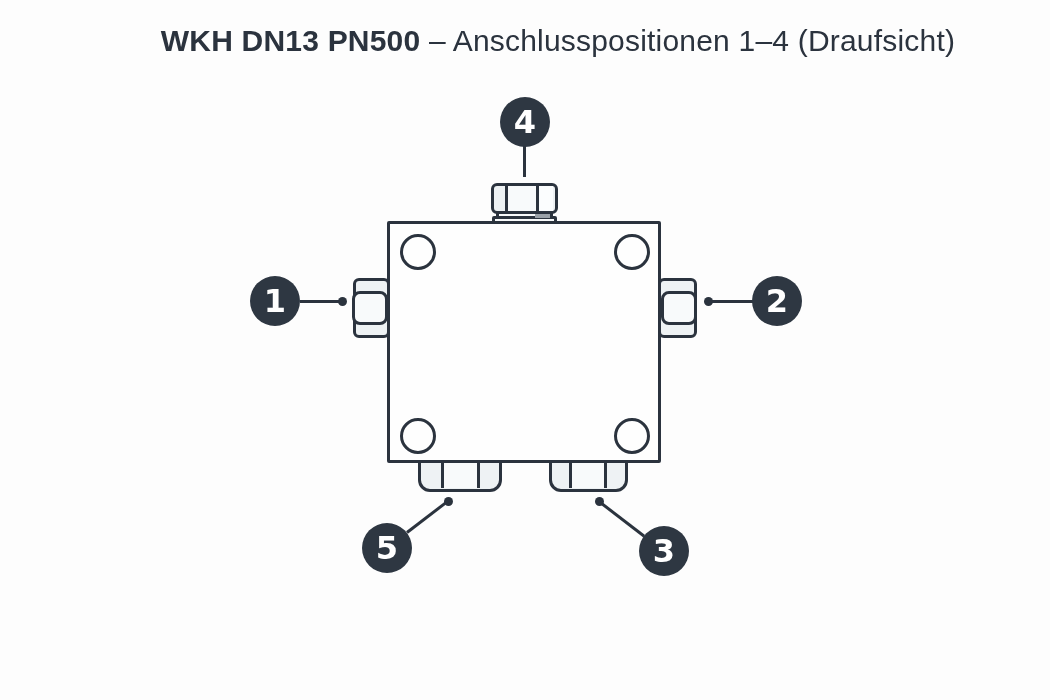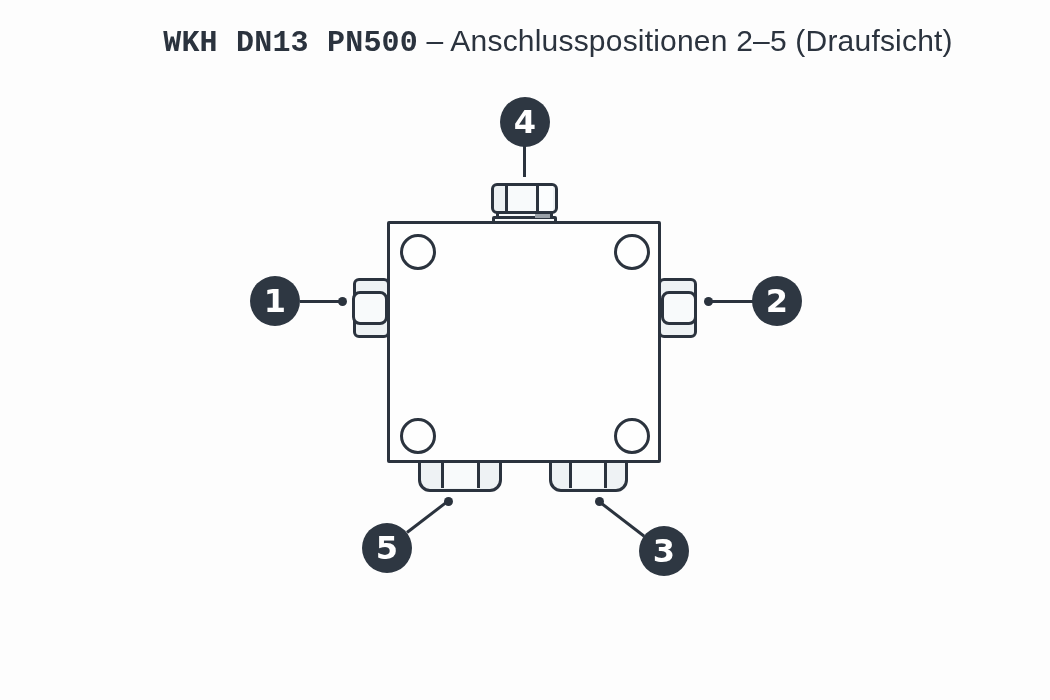--- a/index.html
+++ b/index.html
@@ -18,21 +18,21 @@
     background:var(--background);
     font-family:"Liberation Sans", sans-serif;
     overflow:hidden;
   }
   .title{
     position:absolute;top:24px;left:0;width:1050px;
     box-sizing:border-box;padding-left:66px;
     text-align:center;font-size:30px;color:var(--ink);
     letter-spacing:0.2px;white-space:nowrap;
   }
-  .title .product{font-weight:bold;font-family:Liberation Mono, monospace;}
+  .title .product{font-weight:bold;}
   .abs{position:absolute;box-sizing:border-box;}
   .outline{position:absolute;box-sizing:border-box;border:3px solid var(--ink);}
   .fitting{background:var(--fitting-fill);}
   .face{background:var(--face-fill);}
   .divider{position:absolute;width:3px;background:var(--ink);}
   .line{position:absolute;background:var(--ink);}
   .dot{position:absolute;width:9px;height:9px;border-radius:50%;background:var(--ink);}
   .badge{
     position:absolute;width:50px;height:50px;border-radius:50%;
     background:var(--badge-bg);
@@ -48,21 +48,21 @@
     border:3px solid var(--ink);background:var(--body-fill);box-sizing:border-box;
   }
 </style>
 </head>
 <body>
 
 <div class="canvas">
 
   <div class="title">
     <span class="product">WKH DN13 PN500</span>
-    <span class="subtitle">– Anschlusspositionen 2–5 (Draufsicht)</span>
+    <span class="subtitle">– Anschlusspositionen 1–4 (Draufsicht)</span>
   </div>
 
   <div>
     <div class="outline fitting" style="left:496px;top:208px;width:57px;height:12px;border-radius:2px;background:var(--face-fill);"></div>
     <div class="outline fitting" style="left:492px;top:216px;width:65px;height:8px;border-radius:2px;background:var(--face-fill);"></div>
     <div class="abs" style="left:535px;top:212px;width:15px;height:6px;background:var(--gray-mark);"></div>
     <div class="outline fitting" style="left:491px;top:183px;width:67px;height:31px;border-radius:6px;"></div>
     <div class="abs face" style="left:508px;top:186px;width:28px;height:25px;"></div>
     <div class="abs" style="left:539px;top:186px;width:14px;height:25px;background:#fbfdfe;"></div>
     <div class="divider" style="left:505px;top:186px;height:25px;"></div>

